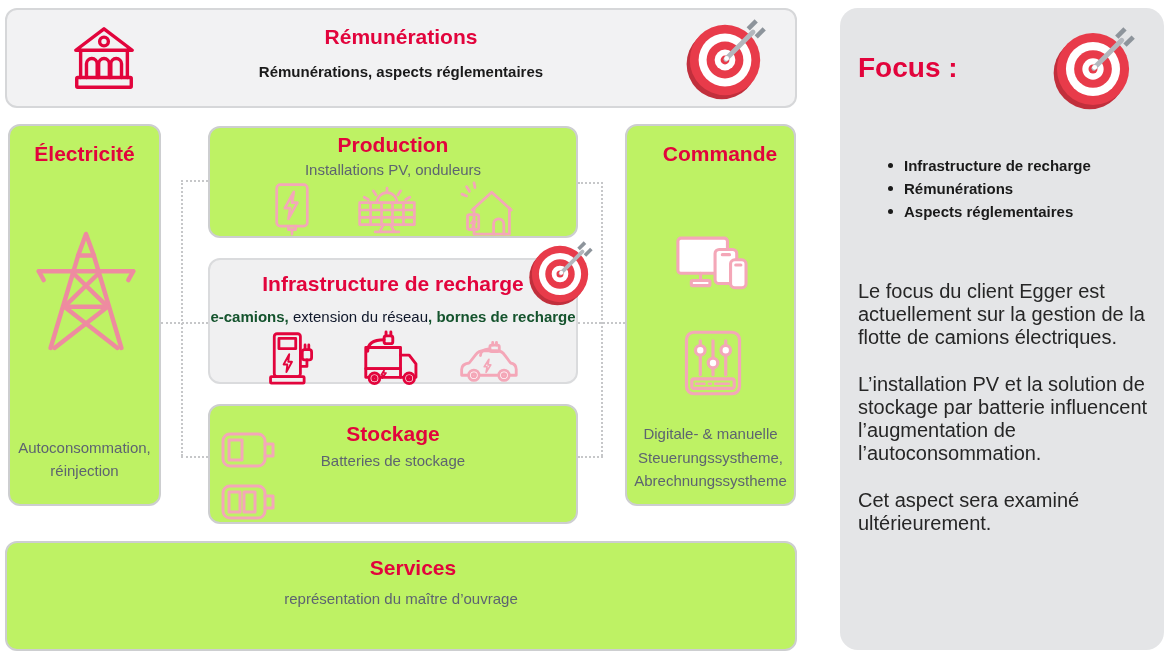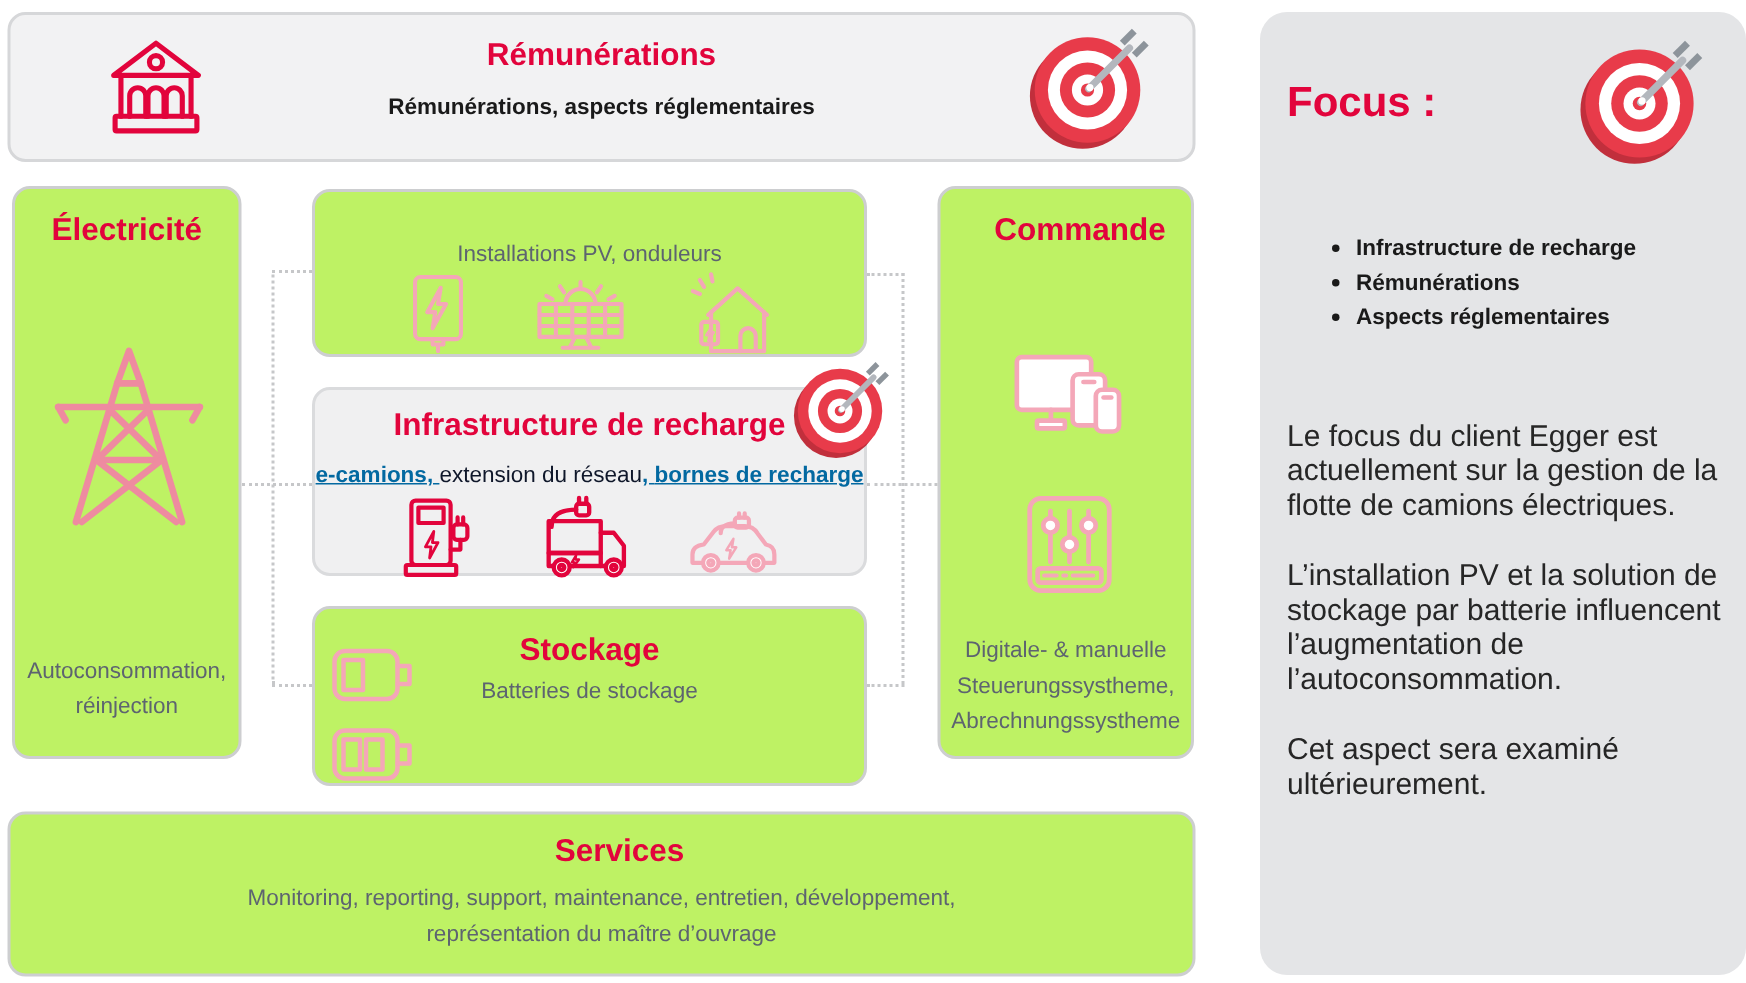--- a/index.html
+++ b/index.html
@@ -21,21 +21,21 @@
   .dot-h { position:absolute; height:0; border-top:2px dotted #c6c7c9; }
 
   
   .ic { display:block; }
   .red-ic { color:#e2043c; }
   .pink-ic { color:#ee8ba0; }
   .lightpink-ic { color:#f4a7b8; }
 
   
   .tagline { position:absolute; left:0; right:0; text-align:center; font-size:15px; }
-  .tag-b { color:#0369a1; font-weight:bold;text-decoration:underline; }
+  .tag-b { color:#14532d; font-weight:bold; }
   .tag-m { color:#0f172a; }
 
   
   .icon-row { position:absolute; left:0; right:0; display:flex; justify-content:center; align-items:flex-end; }
 
   
   .sidebar { position:absolute; left:840px; top:8px; width:324px; height:642px;
     background:#e4e5e7; border-radius:18px; }
   .focus-title { position:absolute; left:18px; top:44px; color:#e2043c; font-weight:bold; font-size:28px; }
   .focus-bullets { position:absolute; left:48px; top:146px; list-style:none; }
@@ -105,20 +105,21 @@
         <path d="M12 48 L17 57 M108 48 L103 57"></path>
         <path d="M47 50 L82 84 M73 50 L38 84"></path>
         <path d="M38 84 H82"></path>
         <path d="M38 84 L92 126 M82 84 L28 126"></path>
       </svg>
     </span>
     <div class="abs cx sub-muted" style="bottom:22px; line-height:1.55; padding:0 4px;">Autoconsommation, réinjection</div>
   </div>
 
   <div class="box" style="left:208px; top:126px; width:370px; height:112px;">
+    <div class="abs cx title-red" style="top:5px;">Production</div>
     <div class="abs cx sub-muted" style="top:33px;">Installations PV, onduleurs</div>
     <div class="icon-row lightpink-ic" style="top:54px; gap:42px;">
       <span class="ic">
         <svg width="44" height="54" viewBox="0 0 48 60" fill="none" stroke="currentColor" stroke-width="3" stroke-linecap="round" stroke-linejoin="round">
           <rect x="7" y="3" width="34" height="46" rx="4"></rect>
           <polygon points="26,11 16,29 22,29 20,41 30,23 24,23"></polygon>
           <path d="M20 49 v4 h8 v-4 M24 53 v5"></path>
         </svg>
       </span>
       <span class="ic">
@@ -245,21 +246,20 @@
     <div class="abs cx sub-muted" style="bottom:12px; line-height:1.55;">
       <div>Digitale- &amp; manuelle</div>
       <div>Steuerungssystheme,</div>
       <div>Abrechnungssystheme</div>
     </div>
   </div>
 
   <div class="box" style="left:5px; top:541px; width:792px; height:110px;">
     <div class="abs cx title-red" style="top:13px;padding-left:24px;">Services</div>
     <div class="abs cx sub-muted" style="top:44px; line-height:1.6;">
-      <div>Monitoring, reporting, support, maintenance, entretien, développement,</div>
       <div>représentation du maître d’ouvrage</div>
     </div>
   </div>
 
   <div class="dot-v" style="left:181px; top:180px; height:276px;"></div>
   <div class="dot-h" style="left:181px; top:180px; width:27px;"></div>
   <div class="dot-h" style="left:161px; top:322px; width:47px;"></div>
   <div class="dot-h" style="left:181px; top:456px; width:27px;"></div>
   <div class="dot-v" style="left:601px; top:182px; height:274px;"></div>
   <div class="dot-h" style="left:578px; top:182px; width:25px;"></div>

